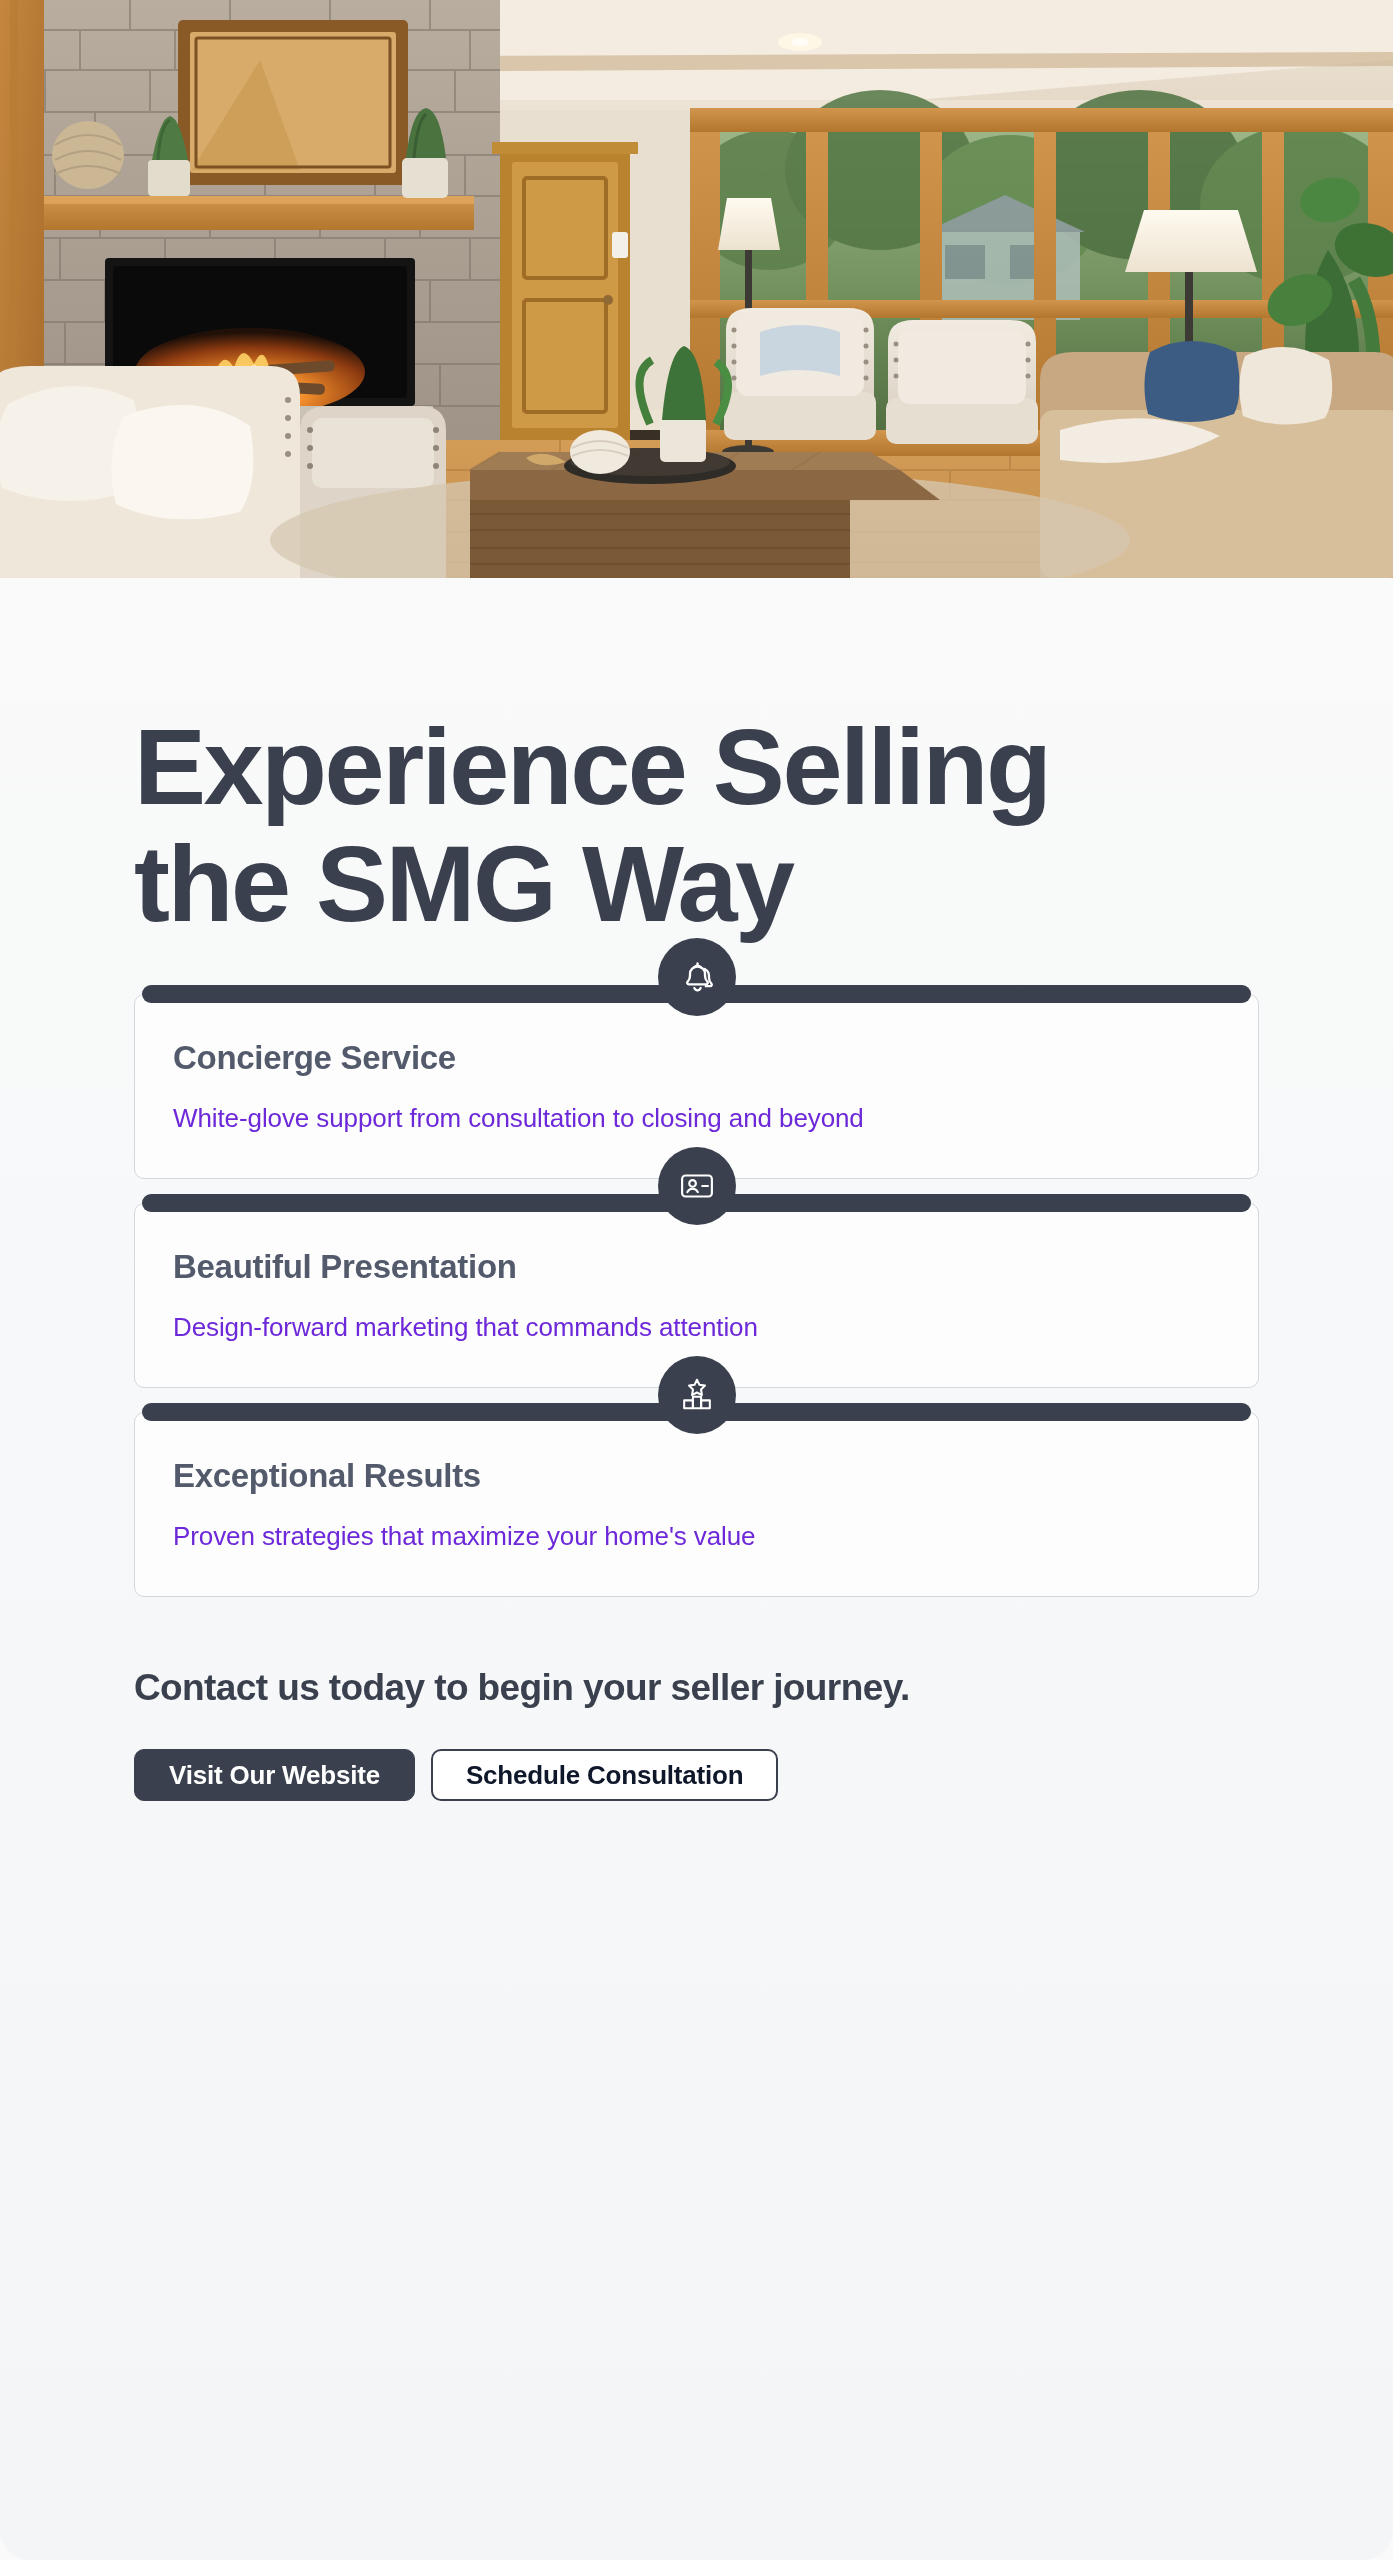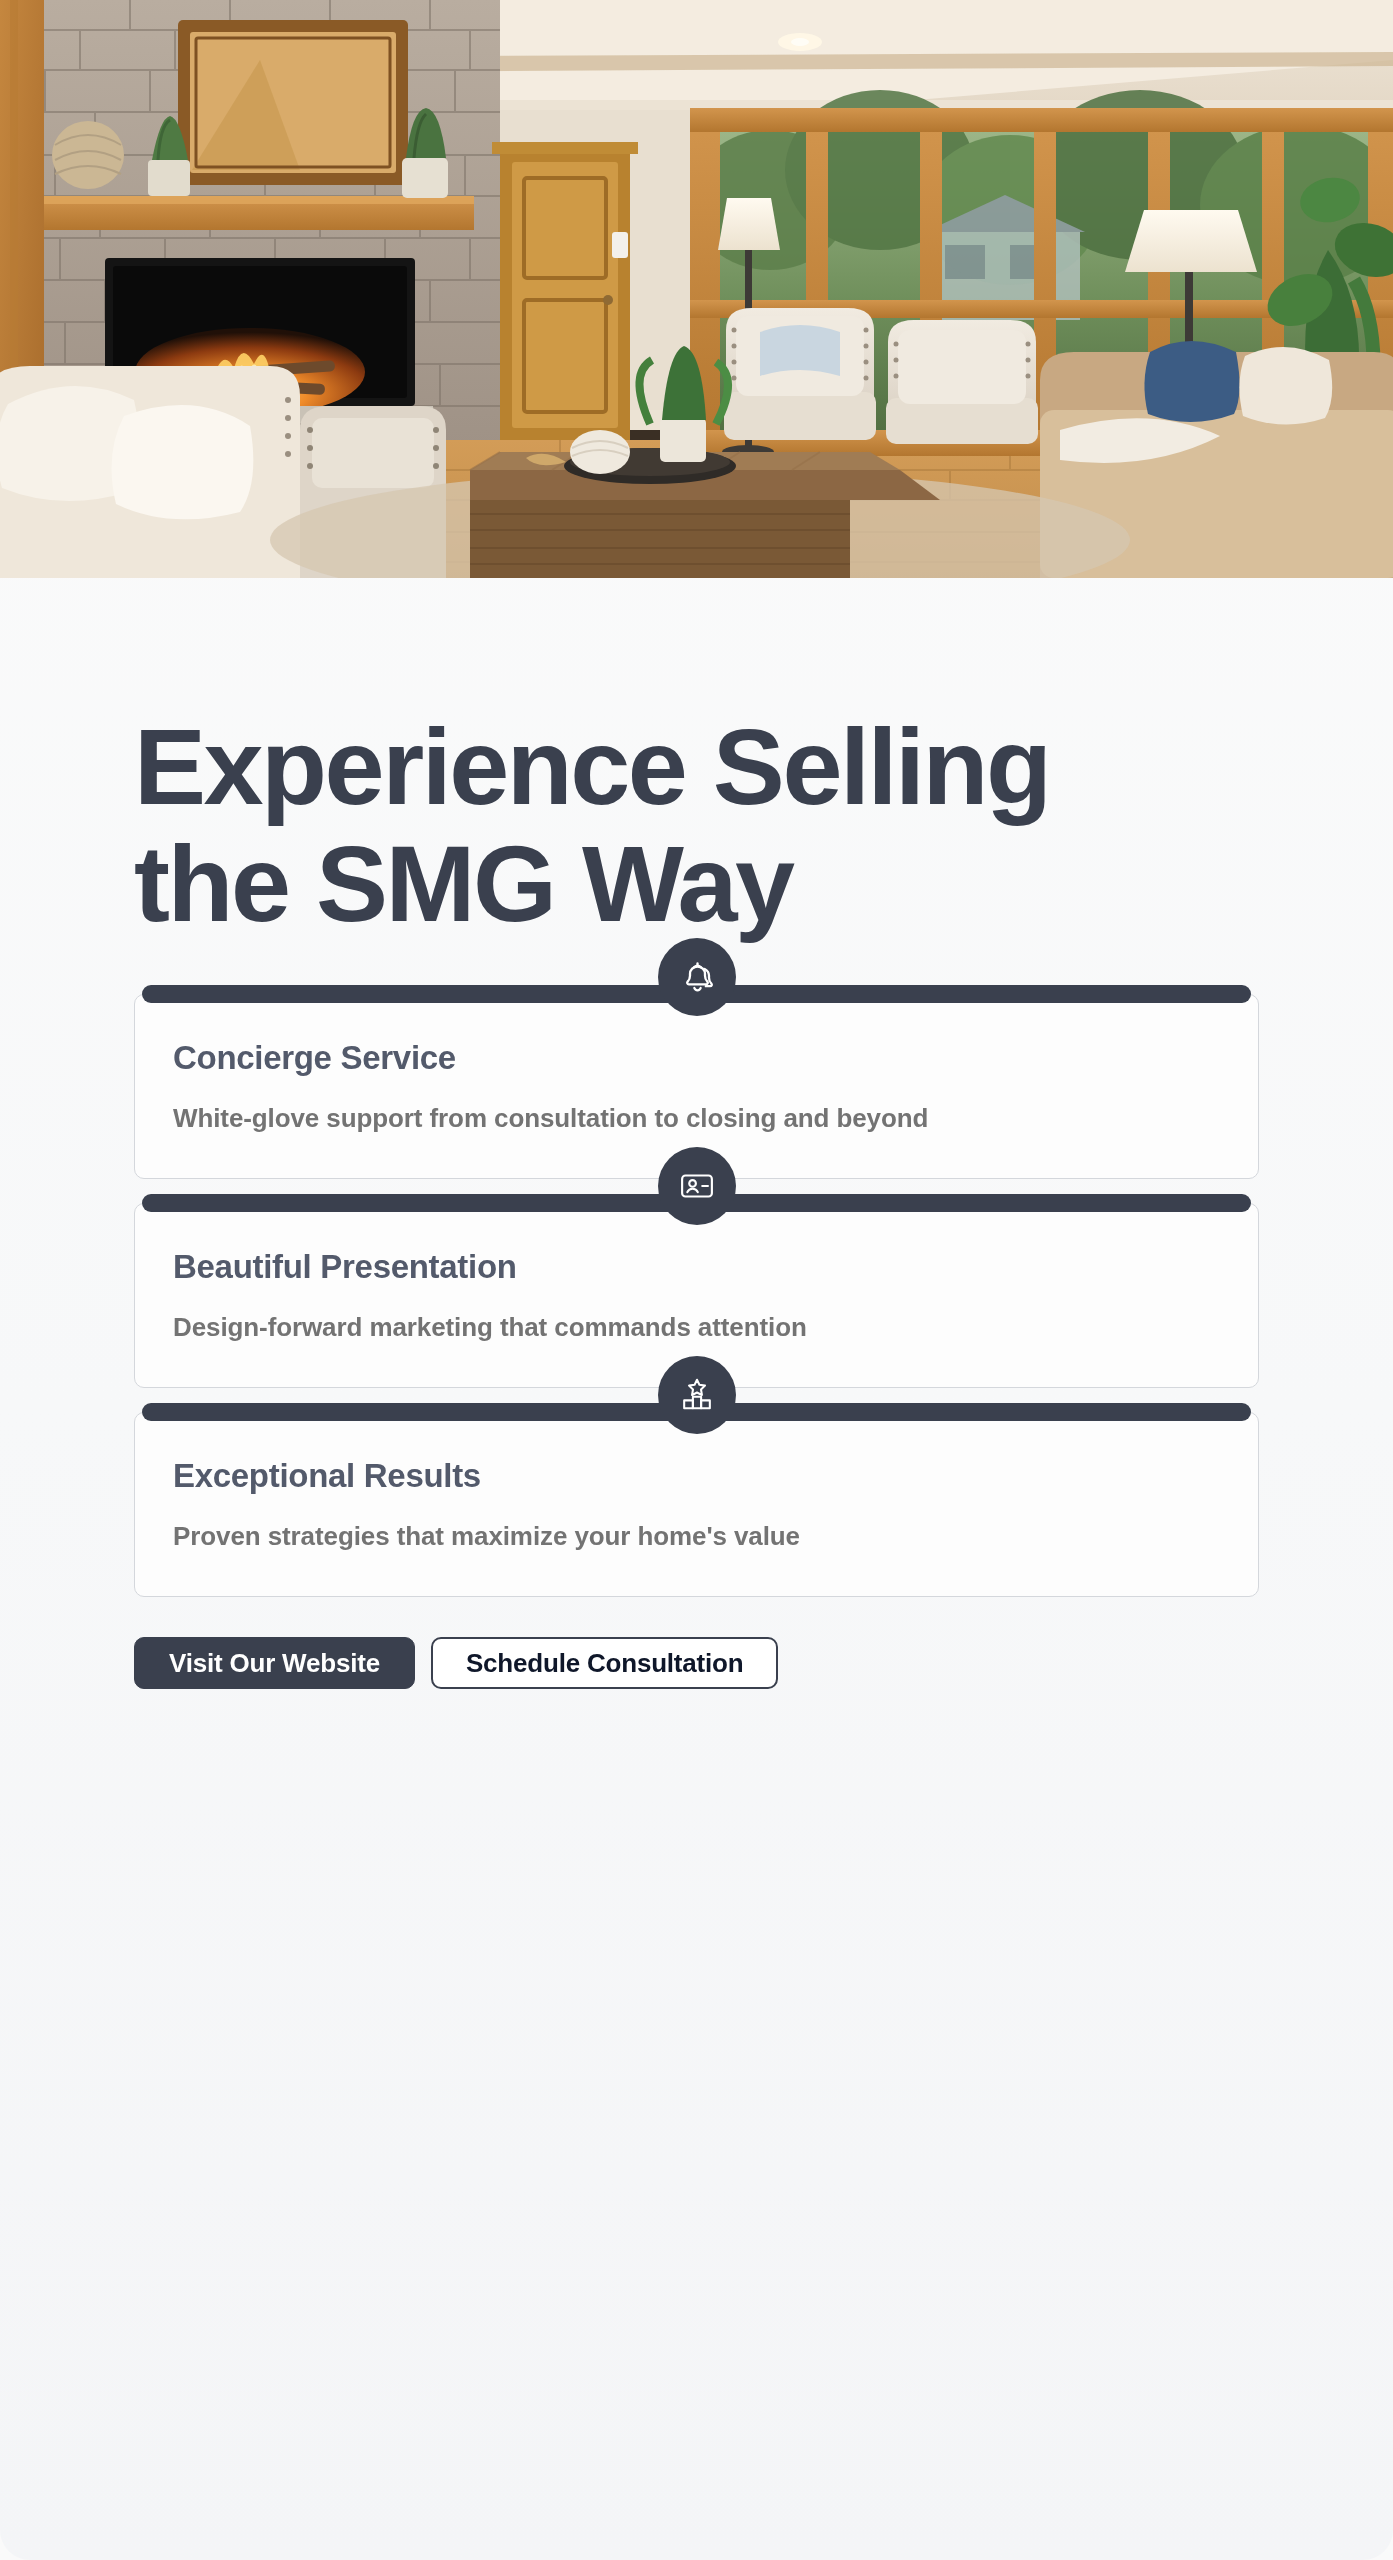--- a/index.html
+++ b/index.html
@@ -102,23 +102,23 @@
     z-index:3;
     color:#535a6b;
     font-size:33px;
     font-weight:700;
     letter-spacing:-0.3px;
     margin-bottom:26px;
   }
   .card-desc {
     position:relative;
     z-index:3;
-    color:#737373;
+    color:#6d28d9;
     font-size:26px;
-    font-weight:700;
+    font-weight:400;
     letter-spacing:-0.1px;
   }
 
   
   .cta-line {
     margin:70px 0 0 134px;
     color:#3a404e;
     font-size:37px;
     font-weight:700;
     letter-spacing:-0.6px;
@@ -485,20 +485,21 @@
           </svg>
         </div>
         <div class="card">
           <div class="card-title">Exceptional Results</div>
           <div class="card-desc">Proven strategies that maximize your home's value</div>
         </div>
       </div>
 
     </div>
 
+    <div class="cta-line">Contact us today to begin your seller journey.</div>
 
     <div class="btn-row">
       <button class="btn btn-primary">Visit Our Website</button>
       <button class="btn btn-secondary">Schedule Consultation</button>
     </div>
 
   </div>
 </div>
 
 </body></html>

